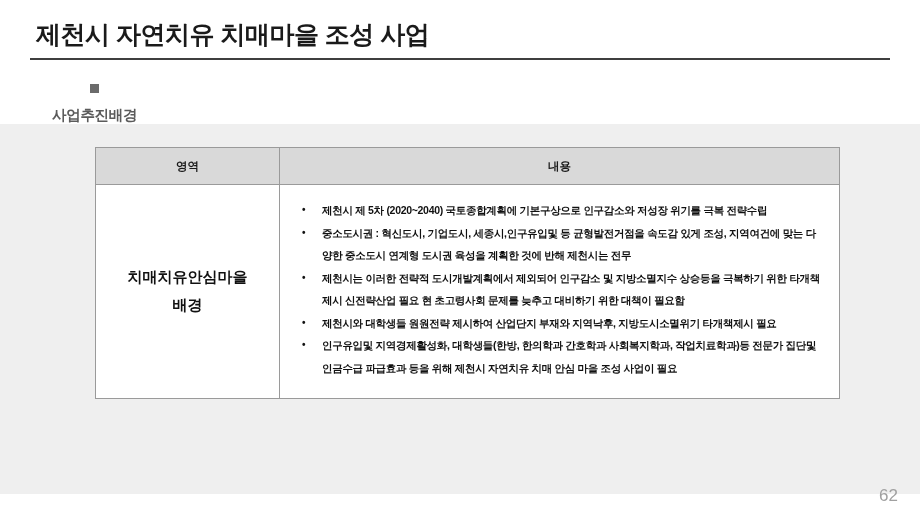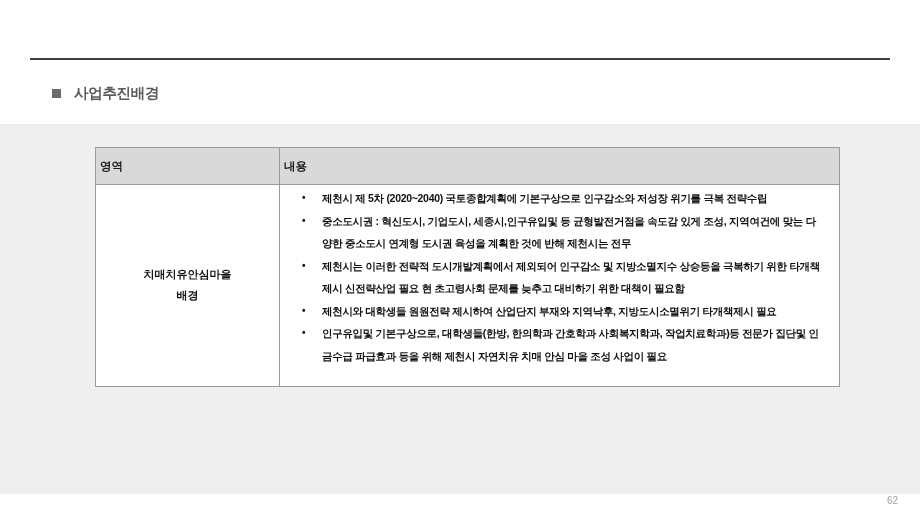--- a/index.html
+++ b/index.html
@@ -39,20 +39,21 @@
     background: #3f3f3f;
   }
   
   .section-head {
     position: absolute;
     left: 52px;
     top: 84px;
     display: flex;
     align-items: center;
     gap: 13px;
+    flex-direction: column;
   }
   .bullet-square {
     width: 9px;
     height: 9px;
     background: #6b6b6b;
     display: inline-block;
   }
   .section-label {
     font-size: 14.5px;
     font-weight: bold;
@@ -77,40 +78,40 @@
     border: 1px solid #9a9a9a;
     border-collapse: collapse;
     background: #ffffff;
   }
   .table td, .table th {
     border: 1px solid #9a9a9a;
     vertical-align: middle;
   }
   .th-cell {
     background: #d9d9d9;
-    text-align: left;
+    text-align: center;
     font-size: 11.5px;
     font-weight: bold;
     color: #1a1a1a;
     padding: 8px 4px;
     height: 20px;
   }
   .col-area {
     width: 175px;
   }
   .cell-area {
     text-align: center;
-    font-size: 11px;
+    font-size: 15px;
     font-weight: bold;
     color: #111111;
     line-height: 1.9;
     padding: 8px 6px;
   }
   .cell-content {
-    padding: 2px 16px 18px 16px;
+    padding: 14px 16px 18px 16px;
   }
   .cell-content ul {
     margin: 0;
     padding: 0;
     list-style: none;
   }
   .cell-content li {
     position: relative;
     padding-left: 26px;
     font-size: 10.5px;
@@ -125,29 +126,30 @@
     left: 6px;
     top: 0;
     font-size: 10px;
     color: #111111;
   }
   
   .page-num {
     position: absolute;
     right: 22px;
     bottom: 12px;
-    font-size: 10px;
+    font-size: 17px;
     color: #a0a0a0;
   }
 </style>
 </head>
 <body>
 
 <div class="slide">
 
+  <div class="title">제천시 자연치유 치매마을 조성 사업</div>
   <div class="title-rule"></div>
 
   <div class="section-head">
     <span class="bullet-square"></span>
     <span class="section-label">사업추진배경</span>
   </div>
 
   <div class="band"></div>
 
   <table class="table">
@@ -160,21 +162,21 @@
       <td class="cell-area">
         <div>치매치유안심마을</div>
         <div>배경</div>
       </td>
       <td class="cell-content">
         <ul>
           <li>제천시 제 5차 (2020~2040) 국토종합계획에 기본구상으로 인구감소와 저성장 위기를 극복 전략수립</li>
           <li>중소도시권 : 혁신도시, 기업도시, 세종시,인구유입및 등 균형발전거점을 속도감 있게 조성, 지역여건에 맞는 다양한 중소도시 연계형 도시권 육성을 계획한 것에 반해 제천시는 전무</li>
           <li>제천시는 이러한 전략적 도시개발계획에서 제외되어 인구감소 및 지방소멸지수 상승등을 극복하기 위한 타개책제시 신전략산업 필요 현 초고령사회 문제를 늦추고 대비하기 위한 대책이 필요함</li>
           <li>제천시와 대학생들 원원전략 제시하여 산업단지 부재와 지역낙후, 지방도시소멸위기 타개책제시 필요</li>
-          <li>인구유입및 기본구상으로, 대학생들(한방, 한의학과 간호학과 사회복지학과, 작업치료학과)등 전문가 집단및 인금수급 파급효과 등을 위해 제천시 자연치유 치매 안심 마을 조성 사업이 필요</li>
+          <li>인구유입및 지역경제활성화, 대학생들(한방, 한의학과 간호학과 사회복지학과, 작업치료학과)등 전문가 집단및 인금수급 파급효과 등을 위해 제천시 자연치유 치매 안심 마을 조성 사업이 필요</li>
         </ul>
       </td>
     </tr>
   </tbody>
     </table>
 
   <div class="page-num">62</div>
 
 </div>
 

